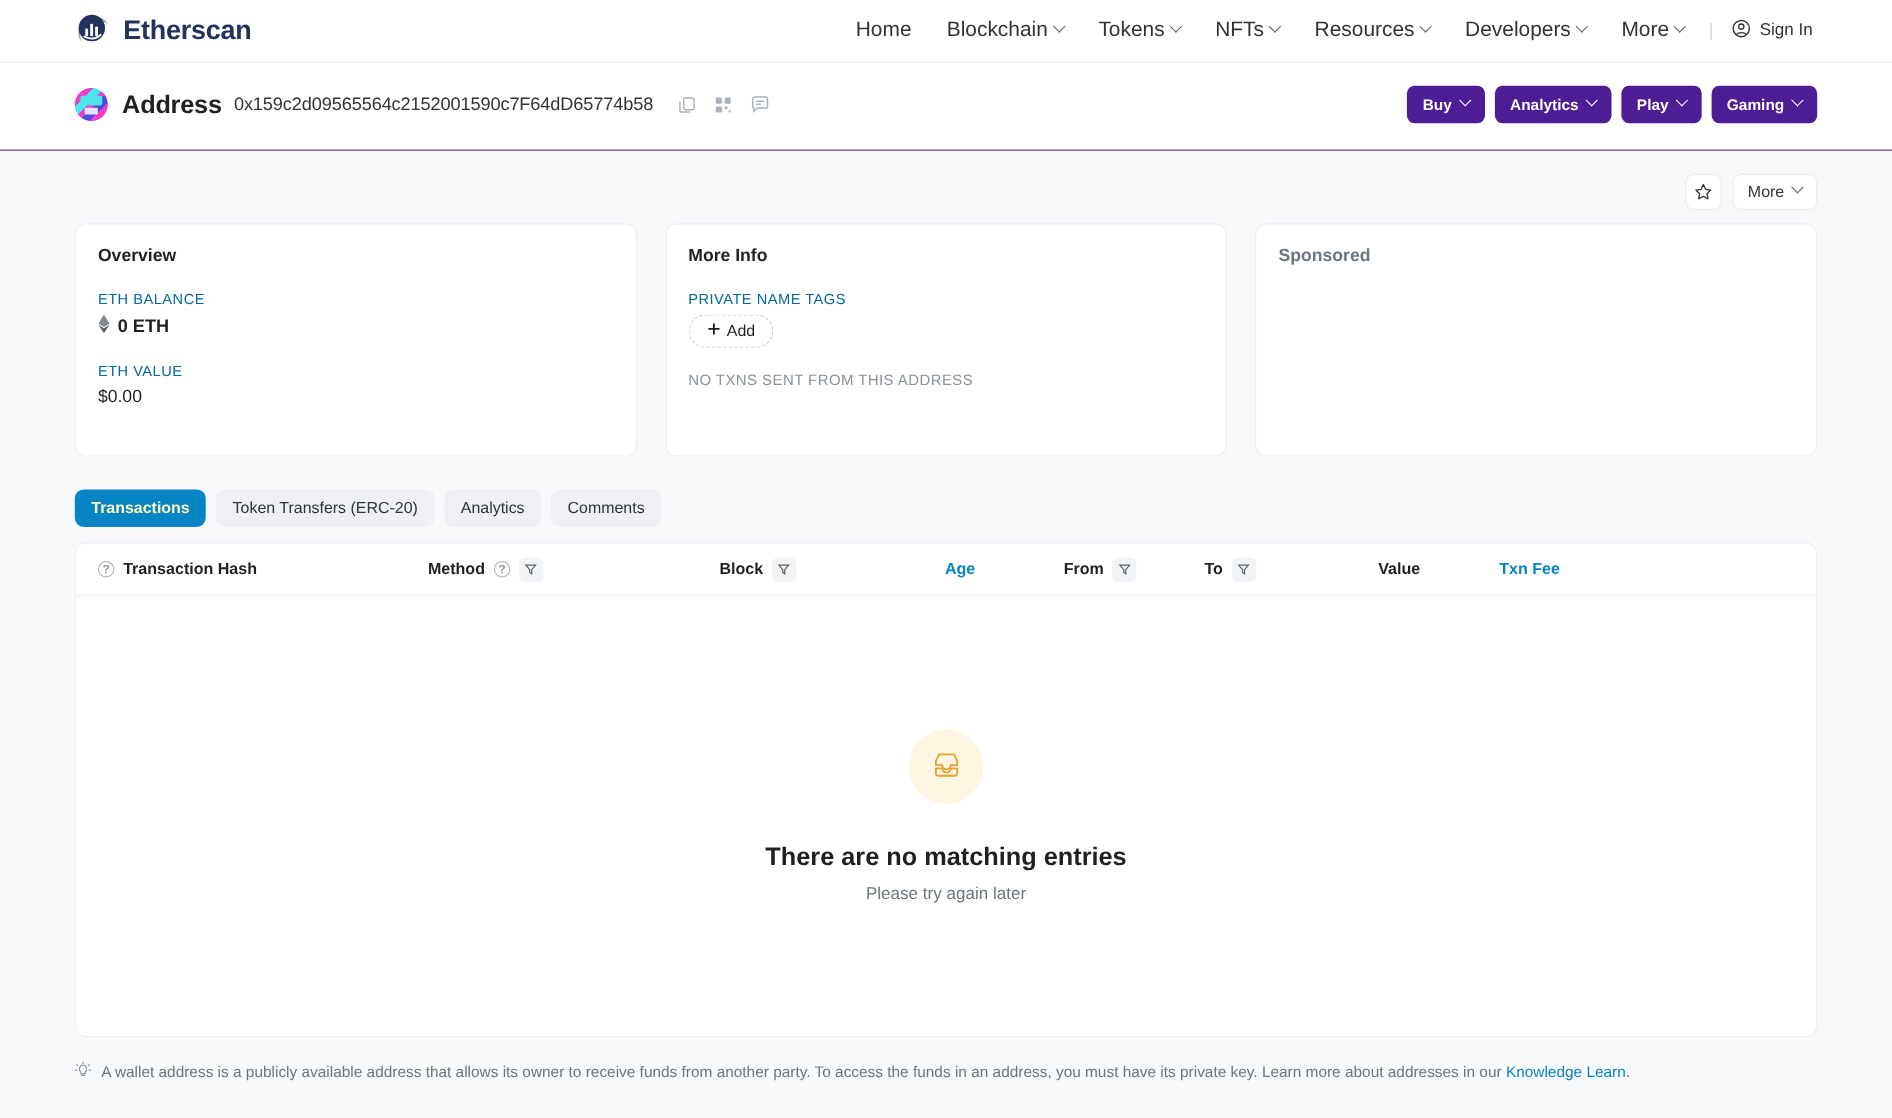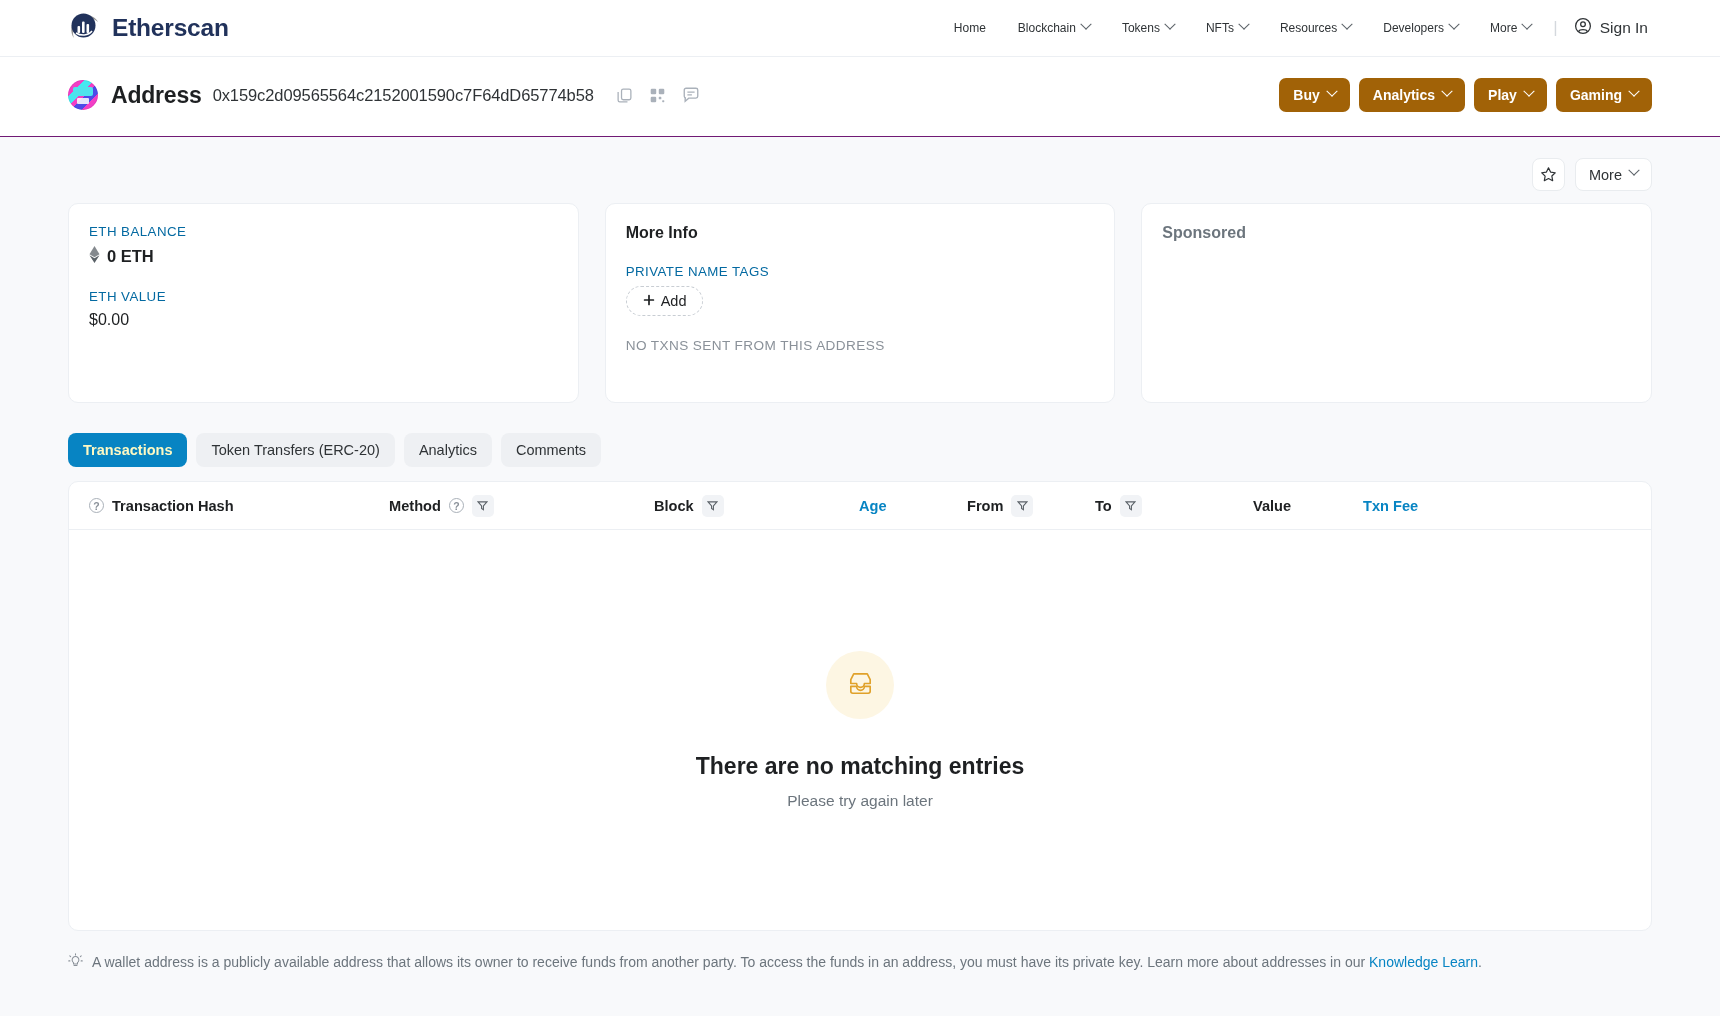--- a/index.html
+++ b/index.html
@@ -24,21 +24,21 @@
   .brand-logo { width: 35px; height: 35px; position: relative; }
   .brand-name {
     font-size: 24.5px; font-weight: 700; color: #21325b;
     letter-spacing: -0.2px;
   }
   .nav-right {
     margin-left: auto; display: flex; align-items: center; gap: 0;
   }
   .nav-item {
     display: flex; align-items: center; gap: 6px;
-    font-size: 12px; color: #2f3336;
+    font-size: 19px; color: #2f3336;
     padding: 8px 16px; cursor: pointer; white-space: nowrap;
   }
   .chev {
     display: inline-block; width: 8px; height: 8px;
     border-right: 1.6px solid #5b6268; border-bottom: 1.6px solid #5b6268;
     transform: rotate(45deg) translate(-2px,-2px); margin-bottom: 3px;
   }
   .nav-sep { color: #d4d8dd; font-size: 17px; margin: 0 6px; }
   .signin { display: flex; align-items: center; gap: 8px; padding: 8px 4px 8px 10px;
             font-size: 15.5px; color: #2f3336; cursor: pointer; }
@@ -66,21 +66,21 @@
     background: #ffffff; border-radius: 1px; opacity:.85;
   }
   .addr-title { font-size: 23px; font-weight: 700; color: #1e2022; letter-spacing:-.2px; }
   .addr-hash {
     font-size: 16.5px; color: #2f3336; margin-left: 11px; letter-spacing: -0.1px;
   }
   .addr-icons { display: flex; align-items: center; gap: 16px; margin-left: 22px; }
   .ico-btn { cursor: pointer; display: flex; align-items: center; }
   .addr-actions { margin-left: auto; display: flex; gap: 9px; }
   .pill-btn {
-    background: #a16207; color: #fff; font-size: 14px; font-weight: 600;
+    background: #4c1d95; color: #fff; font-size: 14px; font-weight: 600;
     border: none; border-radius: 7px; padding: 9px 14px;
     display: flex; align-items: center; gap: 8px; cursor: pointer;
   }
   .pill-btn .chev { border-color: #ffffff; }
 
   
   .page { padding: 0 68px; }
   .util-row {
     display: flex; justify-content: flex-end; align-items: center;
     gap: 10px; padding: 21px 0 12px 0;
@@ -281,20 +281,21 @@
     </div>
     <div class="util-btn more">
       <span>More</span>
       <i class="chev"></i>
     </div>
   </div>
 
   <div class="cards">
 
     <div class="card">
+      <div class="card-title">Overview</div>
       <div class="field-block">
         <div class="field-label">ETH BALANCE</div>
         <div class="field-value">
           <span>
             <svg width="11" height="17" viewBox="0 0 12 19" fill="#5b6268">
               <path d="M6 0 L11.6 9.2 L6 12.6 L0.4 9.2Z" opacity=".75"></path>
               <path d="M6 13.8 L11.6 10.4 L6 19 L0.4 10.4Z"></path>
             </svg>
           </span>
           <span>0 ETH</span>

